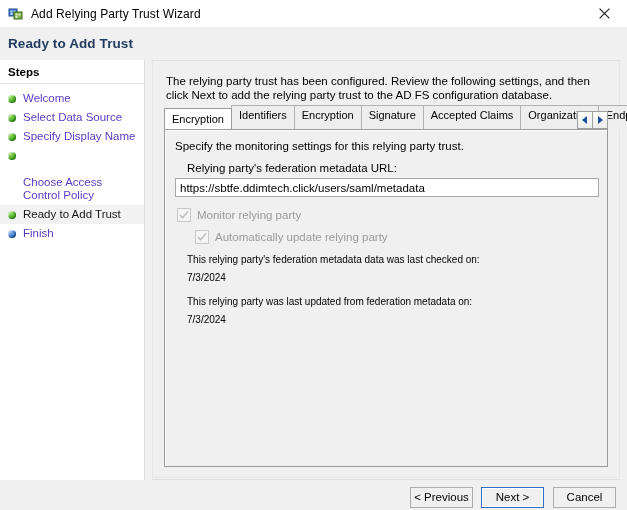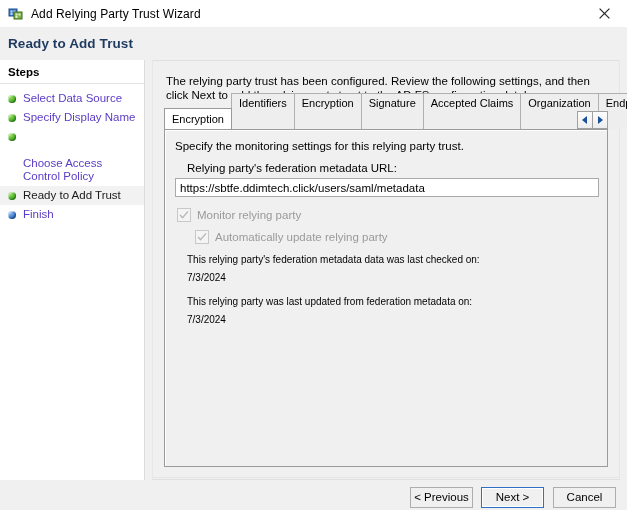--- a/index.html
+++ b/index.html
@@ -141,21 +141,21 @@
     width: 444px; height: 358px;
   }
   .tabstrip {
     position: relative;
     height: 20px;
     display: flex;
     align-items: flex-end;
     background: transparent;
   }
   .tab {
-    height: 36px;
+    height: 24px;
     line-height: 19px;
     padding: 0 7px;
     font-size: 11px;
     color: #000;
     background: #eeeeee;
     border: 1px solid #b0b0b0;
     border-bottom: none;
     margin-right: -1px;
     box-sizing: border-box;
     white-space: nowrap;
@@ -315,20 +315,24 @@
       </svg>
     </span>
   </div>
 
   <div class="page-heading">Ready to Add Trust</div>
 
   <div class="sidebar">
     <div class="sidebar-header">Steps</div>
     <div class="steps-list">
 
+      <div class="step">
+        <span class="step-bullet done"></span>
+        <span class="step-label">Welcome</span>
+      </div>
 
       <div class="step">
         <span class="step-bullet done"></span>
         <span class="step-label">Select Data Source</span>
       </div>
 
       <div class="step">
         <span class="step-bullet done"></span>
         <span class="step-label">Specify Display Name</span>
       </div>

